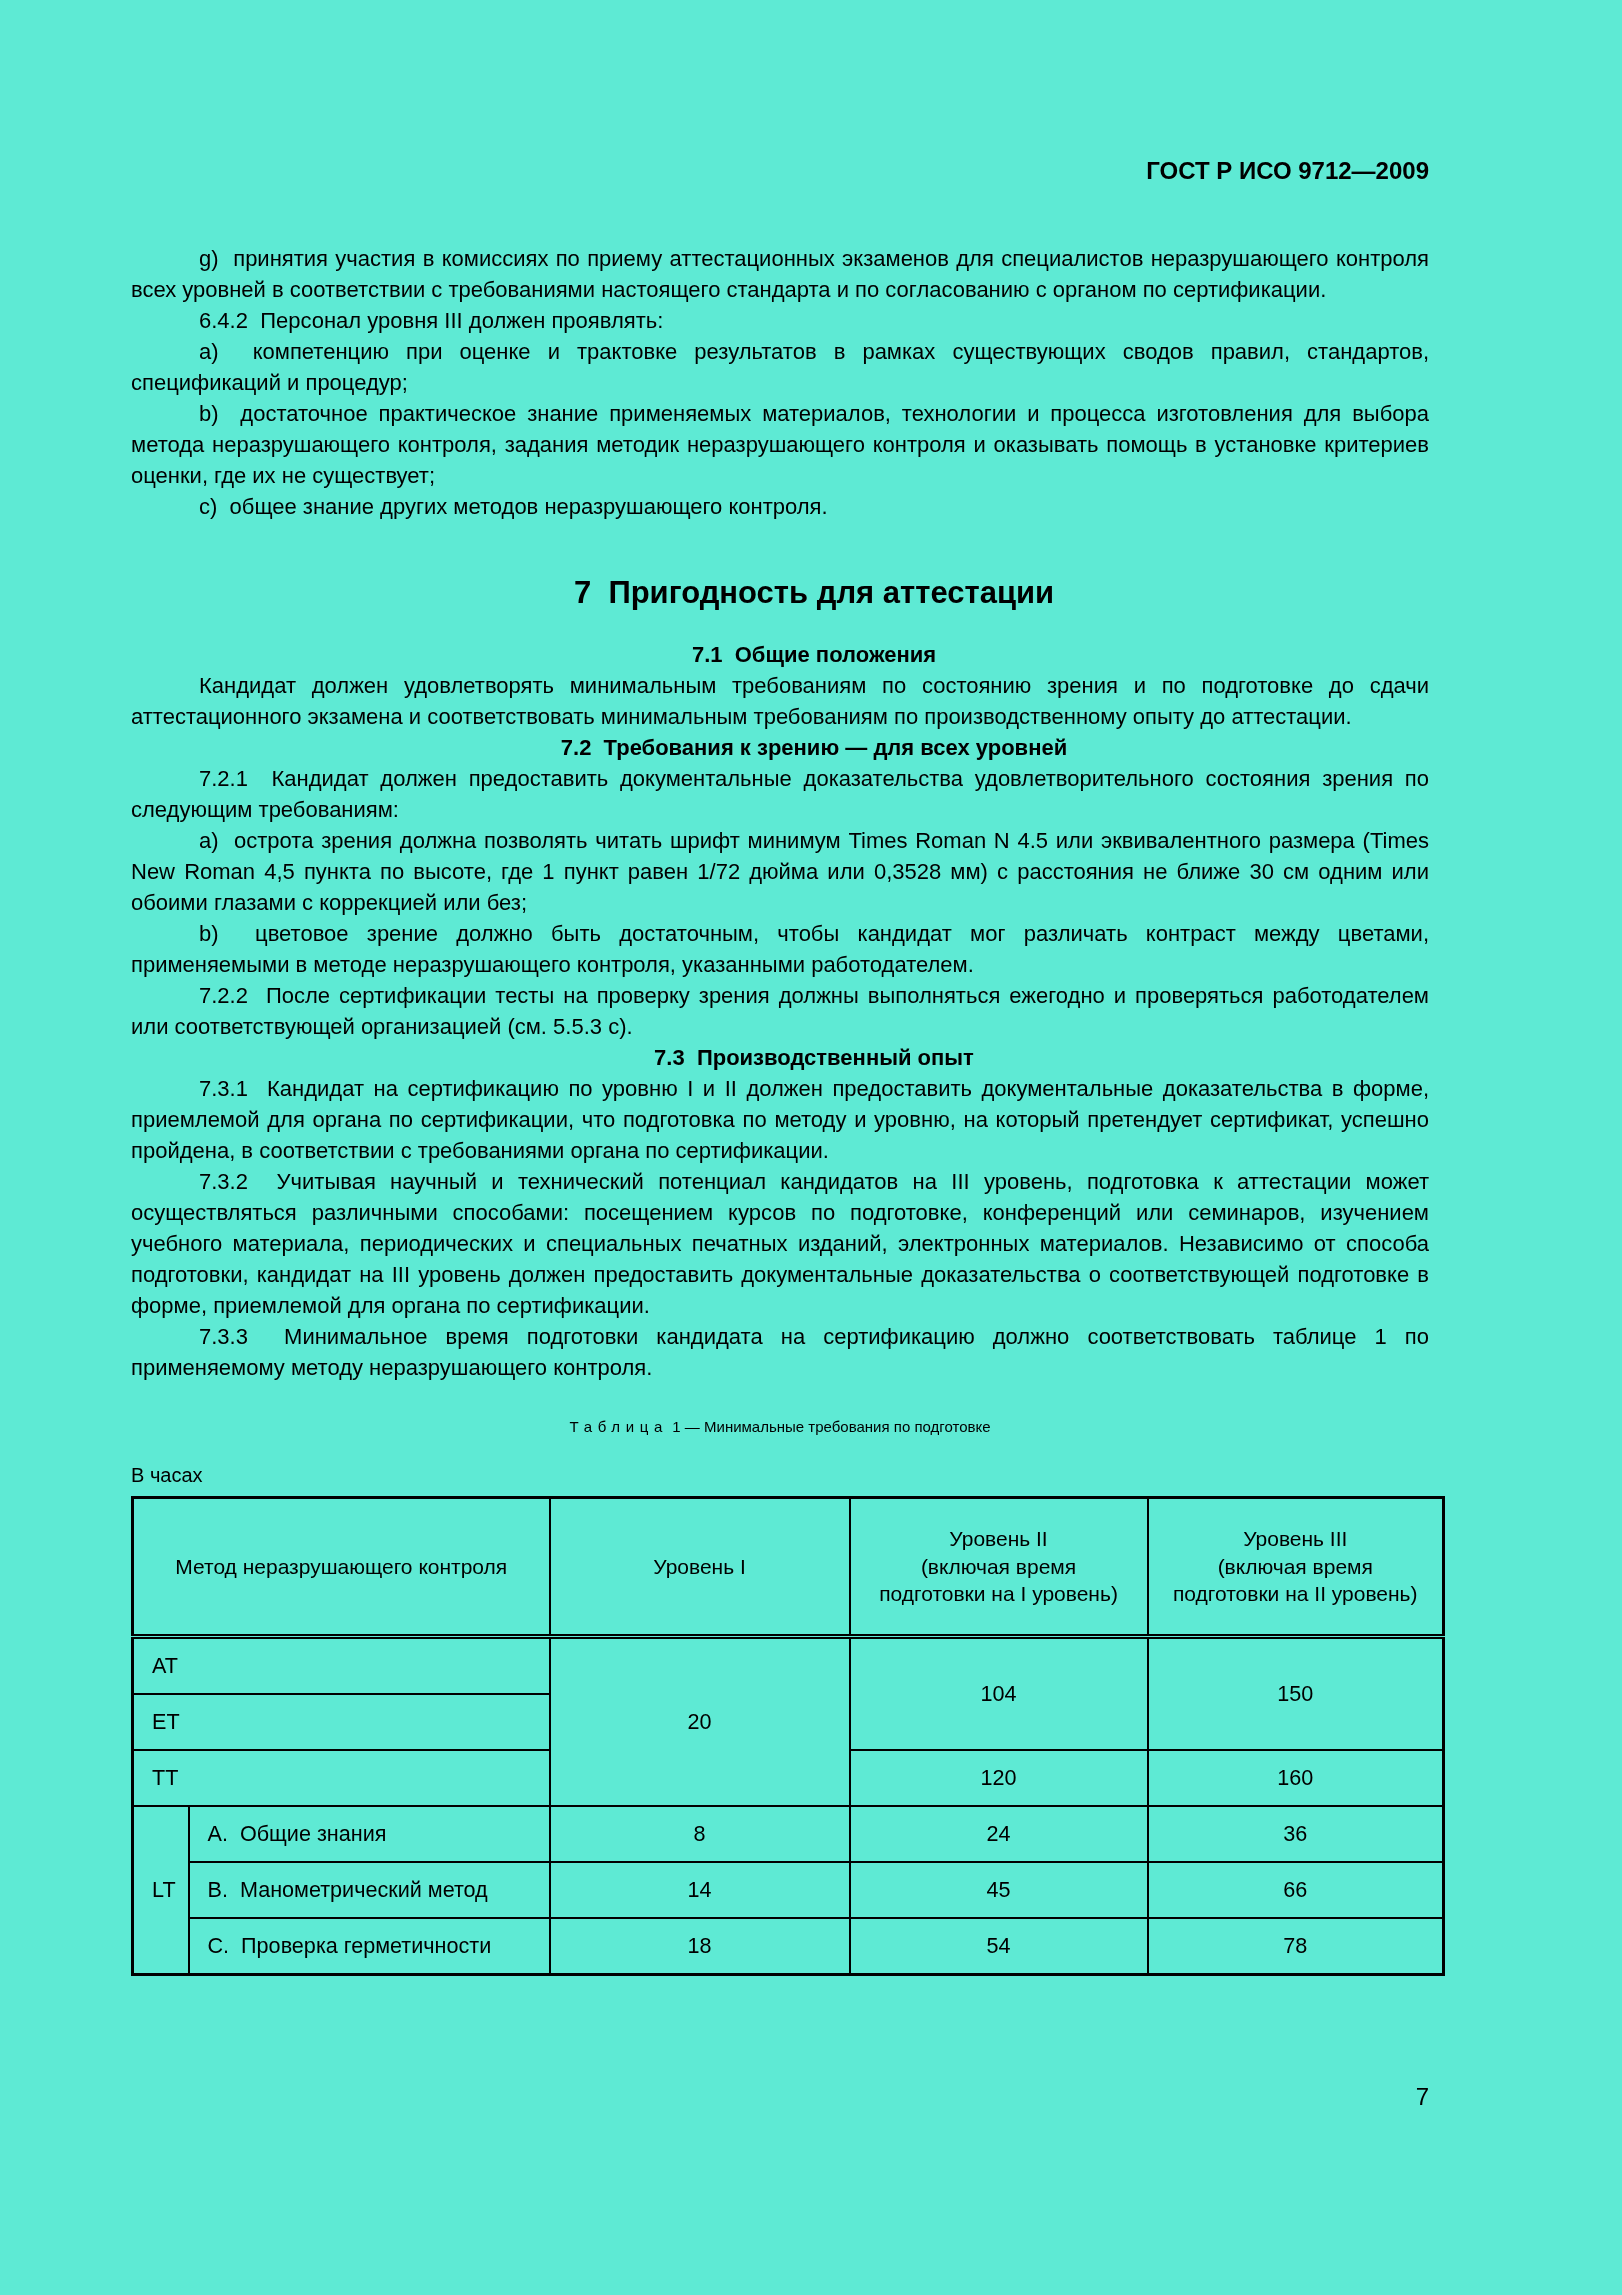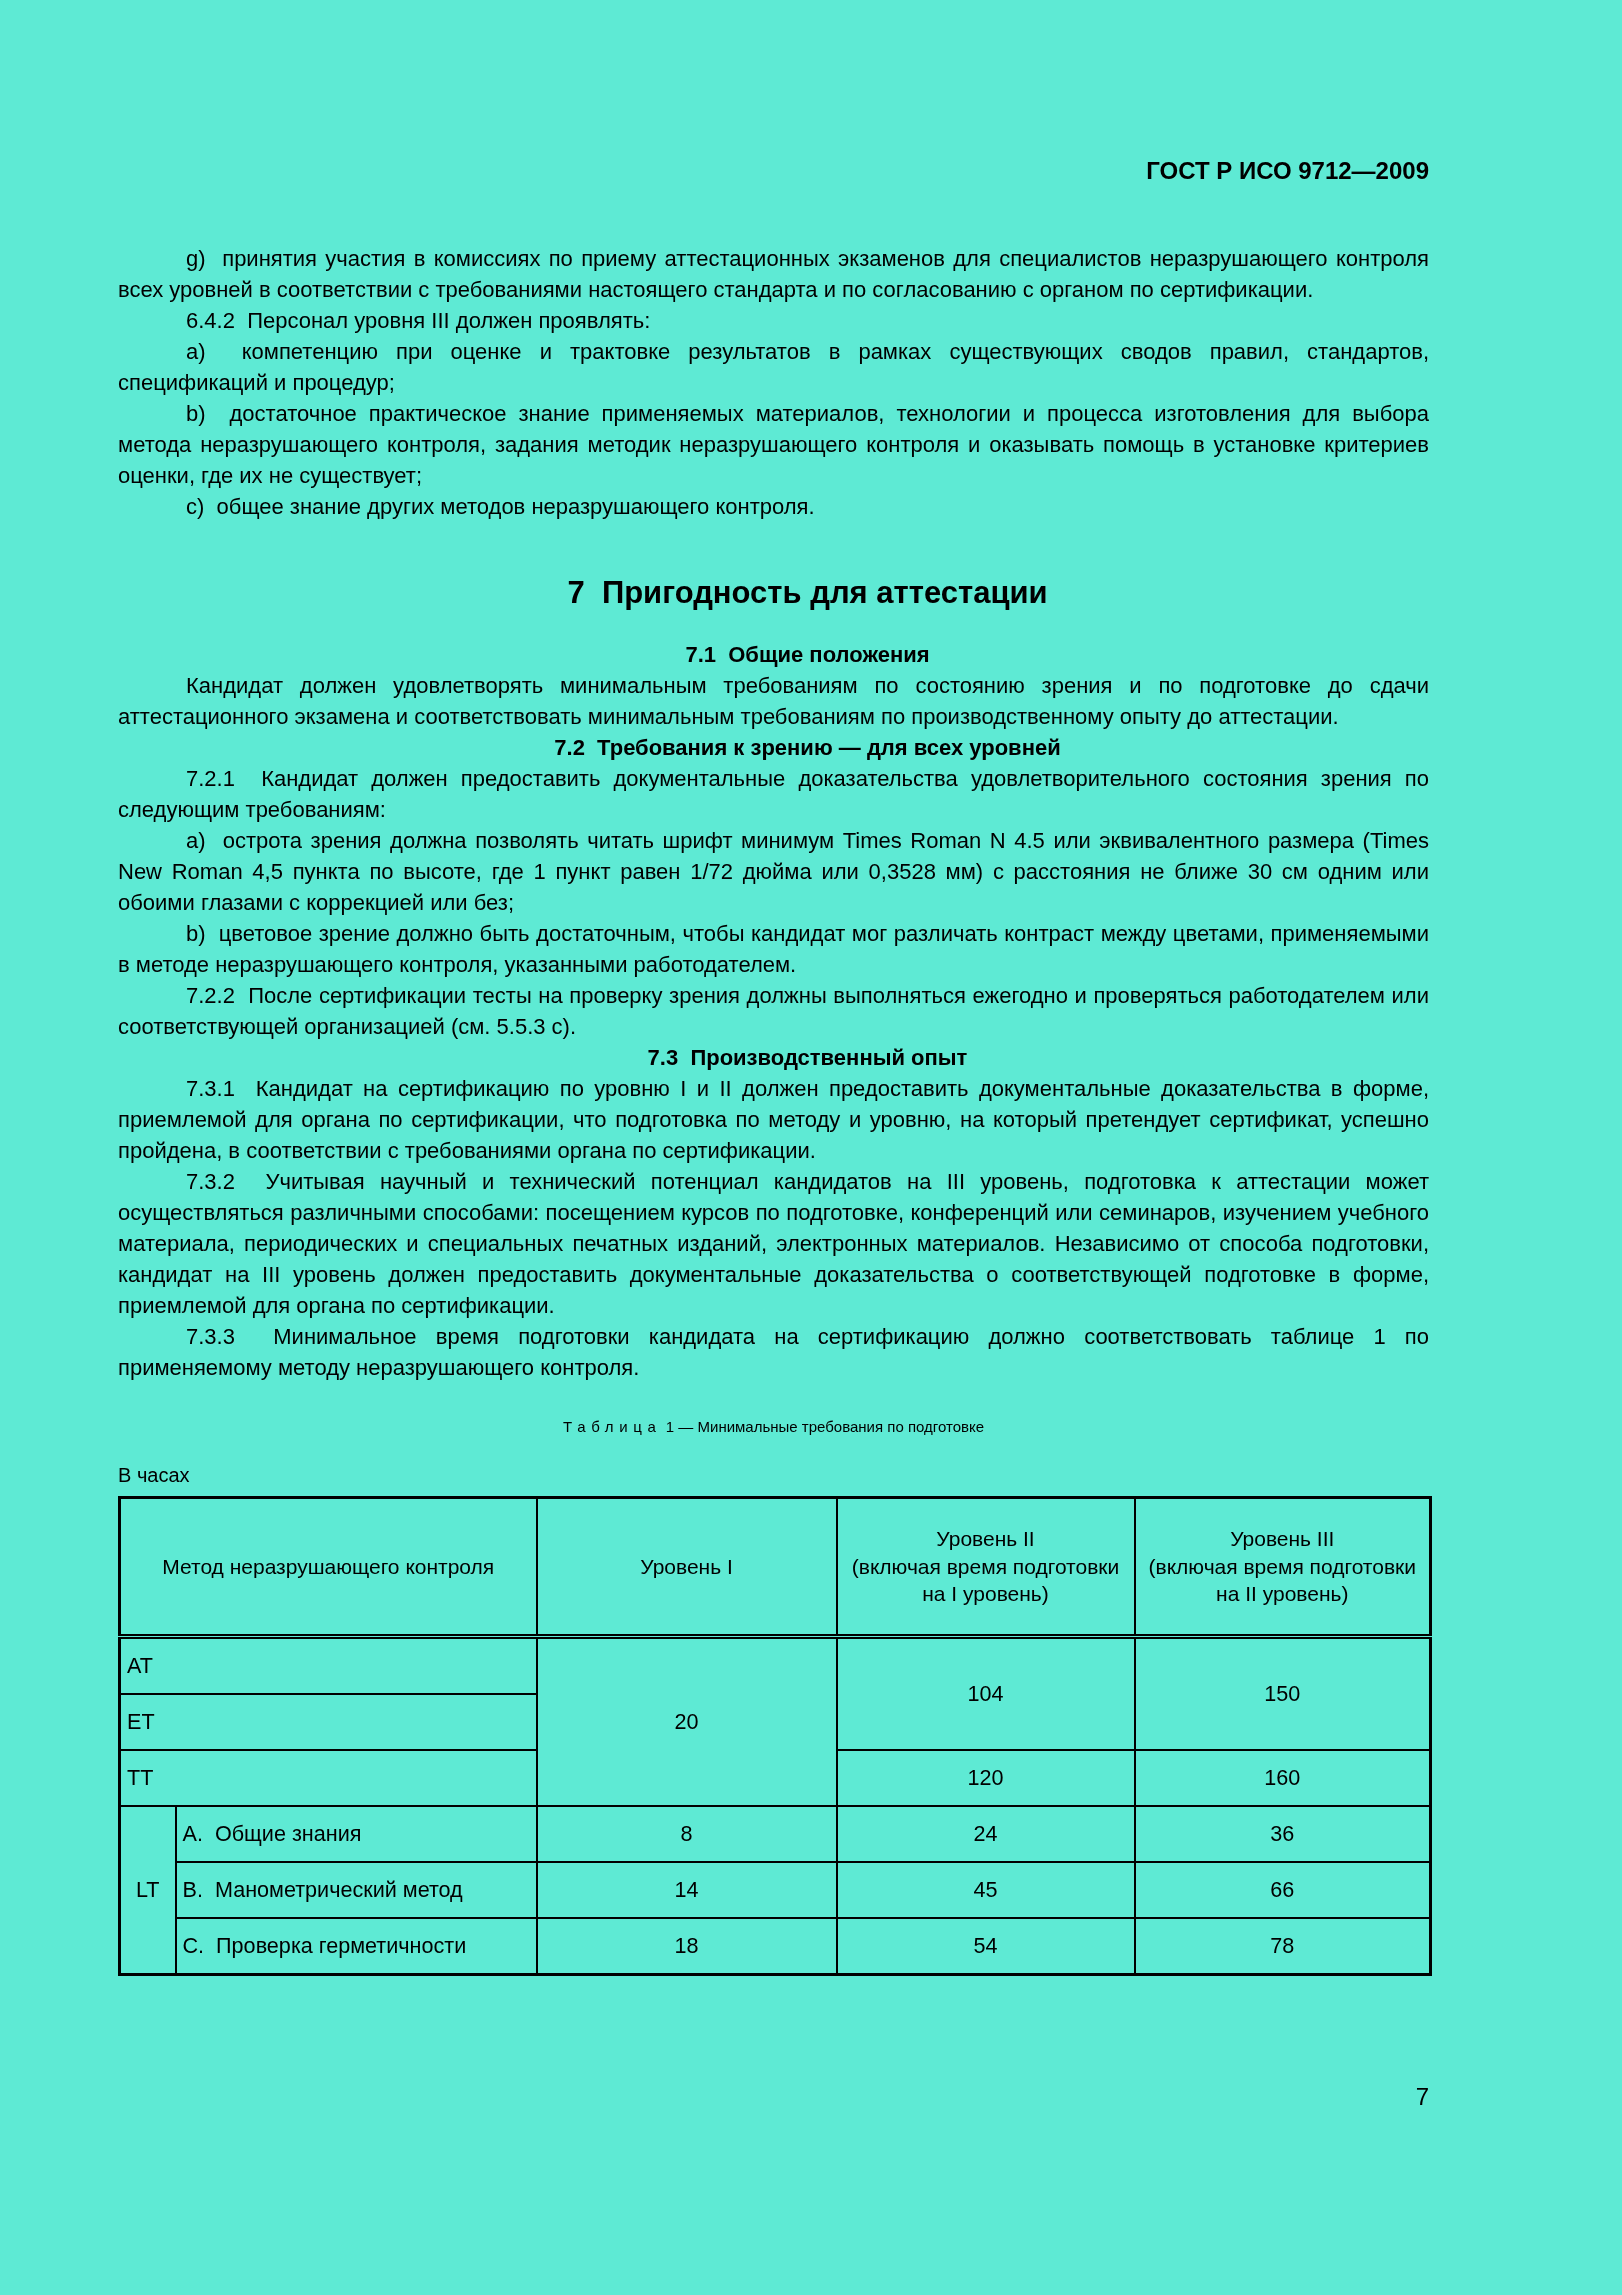--- a/index.html
+++ b/index.html
@@ -18,21 +18,21 @@
     top: 0;
     width: 1311px;
   }
   .doc-code {
     margin-top: 156px;
     text-align: right;
     font-weight: bold;
     font-size: 24px;
     line-height: 29px;
   }
-  .body-block { margin-top: 58px; }
+  .body-block { margin-top: 58px; margin-left: 13px; }
   .para {
     margin: 0;
     font-size: 22px;
     line-height: 31px;
     text-align: justify;
     text-indent: 68px;
   }
   .subhead {
     margin: 0;
     font-size: 22px;
@@ -64,21 +64,21 @@
     text-align: left;
   }
   table.gost {
     border-collapse: collapse;
     table-layout: fixed;
     width: 1311px;
     border: 3.3px solid #000;
   }
   table.gost th, table.gost td {
     border: 2px solid #000;
-    padding: 0 6px;
+    padding: 0 18px;
     vertical-align: middle;
   }
   table.gost thead th {
     border-bottom: 5.9px double #000;
     height: 135px;
     font-weight: normal;
     font-size: 21px;
     line-height: 27.5px;
     text-align: center;
   }

